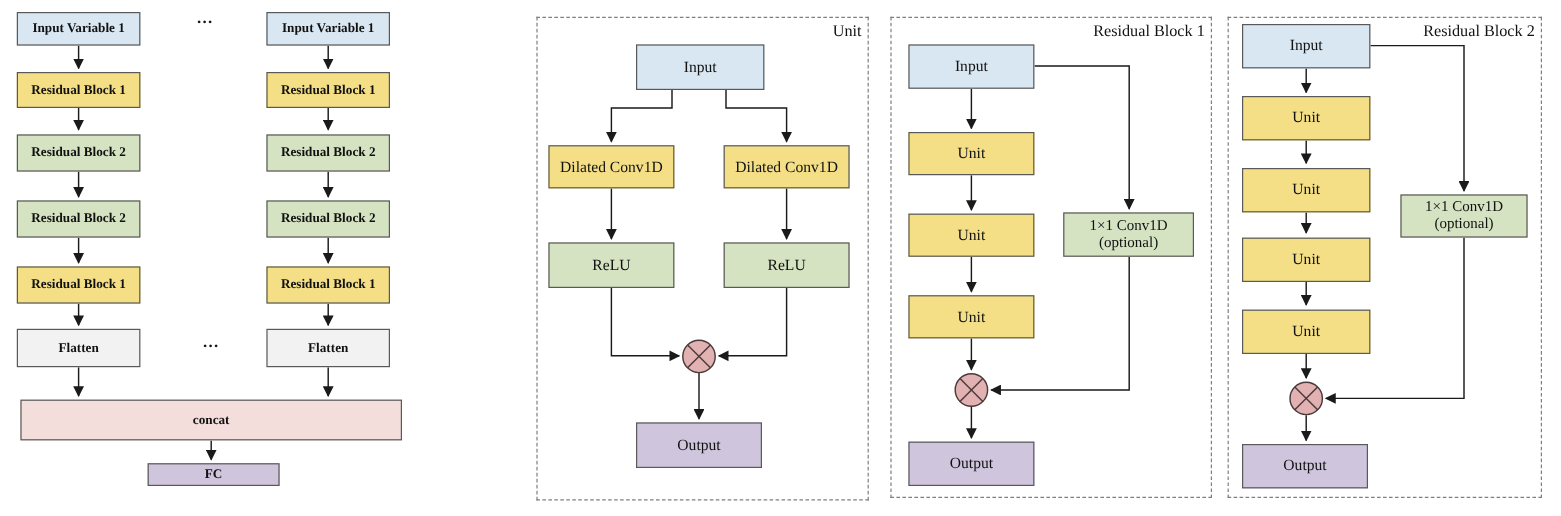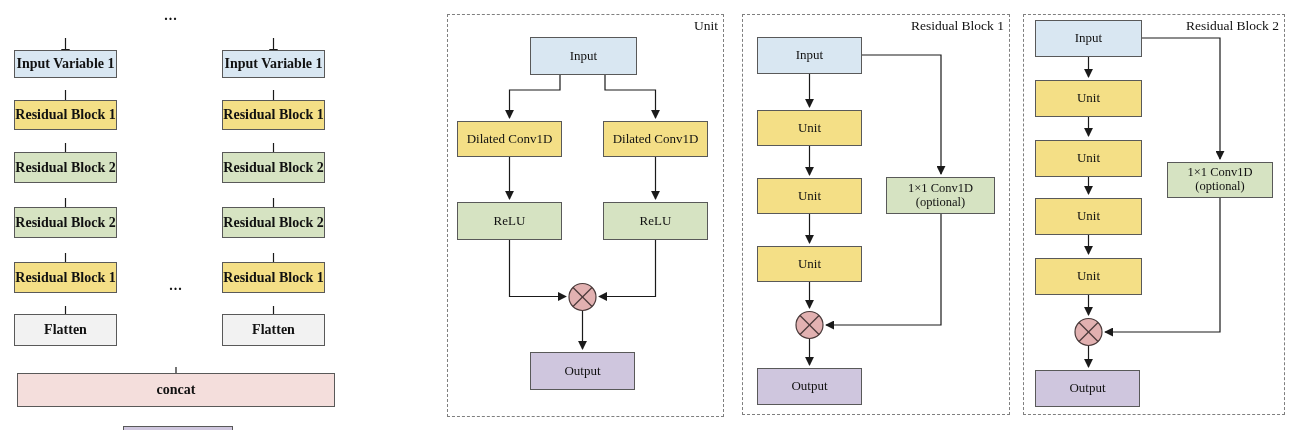--- a/index.html
+++ b/index.html
@@ -9,21 +9,21 @@
     color:var(--text,#111); overflow:hidden; background:#fff;
   }
   .stage svg.connectors { position:absolute; left:0; top:0; pointer-events:none; }
   .box {
     position:absolute; box-sizing:border-box;
     border:1px solid var(--box-border,#595959);
     display:flex; align-items:center; justify-content:center;
     font-size:13px; line-height:1.1; text-align:center;
     white-space:nowrap;
   }
-  .box.bold { font-weight:bold; font-size:14px;margin-top:40px; }
+  .box.bold { font-weight:bold; font-size:11px; }
   .box.two-line { flex-direction:column; font-size:12.5px; white-space:normal; }
   .blue   { background:var(--box-blue,#d9e7f2); }
   .yellow { background:var(--box-yellow,#f4df86); }
   .green  { background:var(--box-green,#d6e3c2); }
   .white  { background:var(--box-white,#f2f2f2); }
   .pink   { background:var(--box-pink,#f4dedc); }
   .purple { background:var(--box-purple,#cfc6de); }
   .panel {
     position:absolute; box-sizing:border-box;
     border:1.4px dashed var(--panel-border,#7f7f7f);

